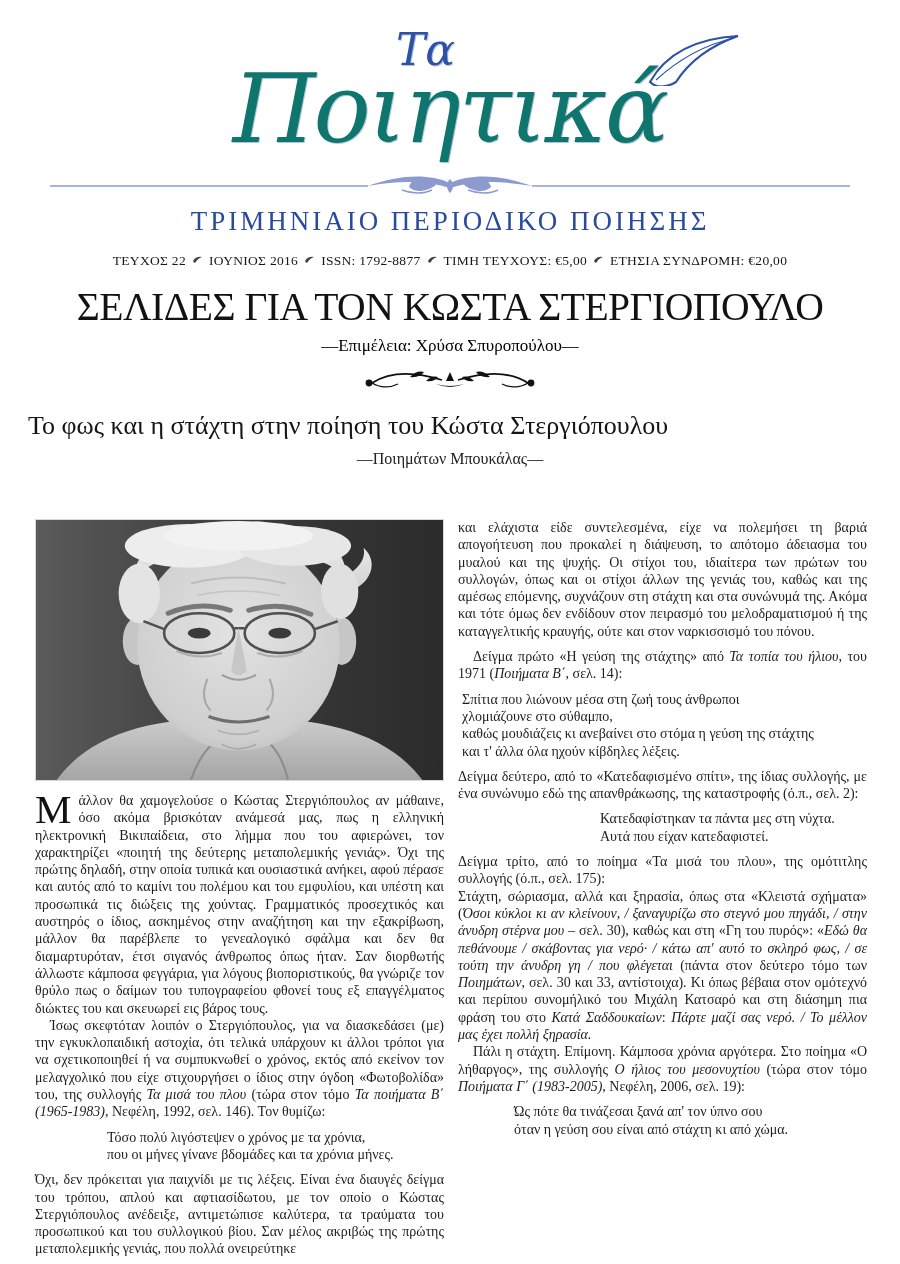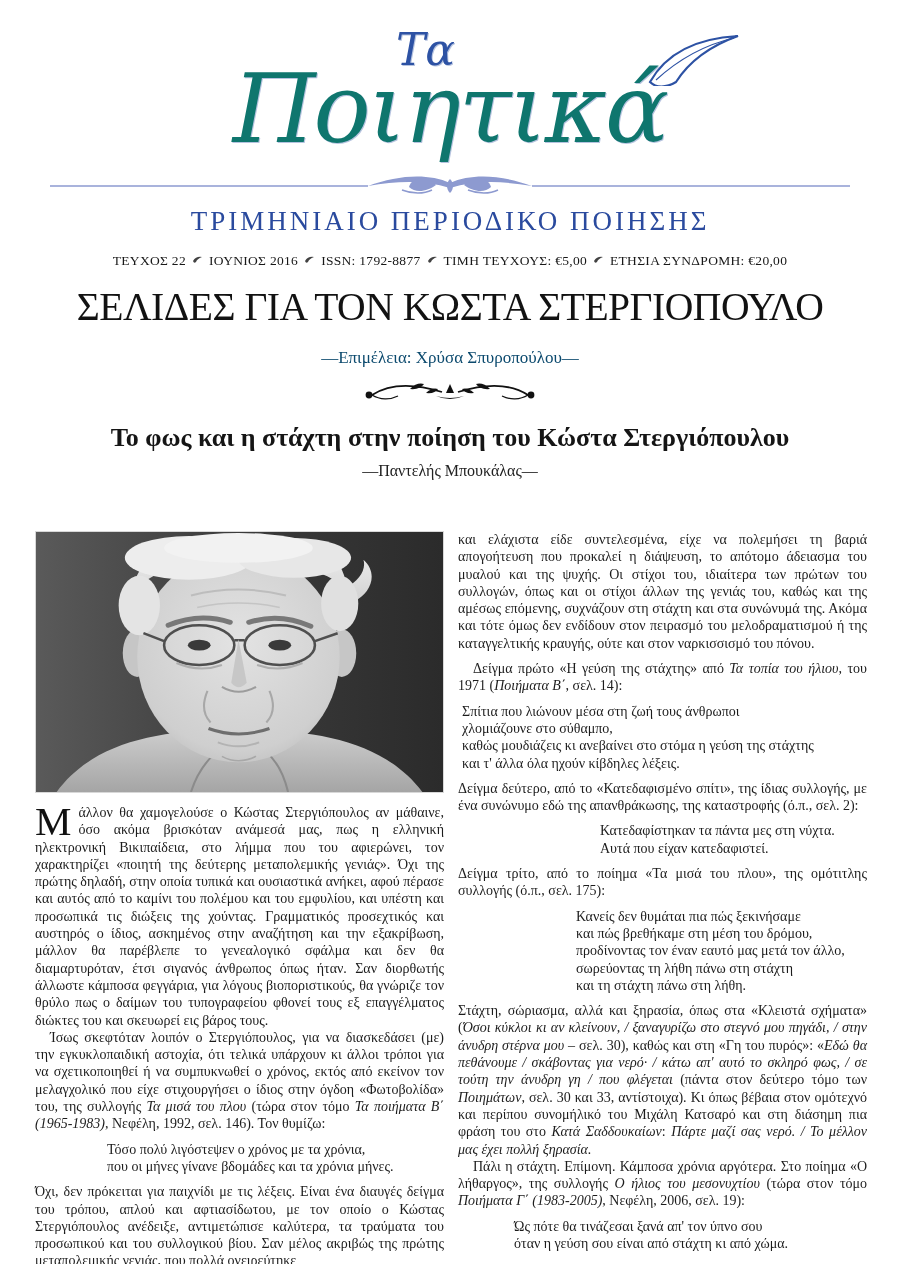--- a/index.html
+++ b/index.html
@@ -28,24 +28,24 @@
   }
   .issue-line{
     margin-top:16px;font-size:13.5px;letter-spacing:.3px;color:#181818;white-space:nowrap;
   }
   .issue-line .sep{display:inline-block;vertical-align:middle;margin:0 6px 2px 6px;opacity:.85;}
   
   .feature-title{
     margin:14px 0 0 0;text-align:center;font-weight:normal;
     font-size:40px;letter-spacing:-.5px;color:#121212;transform:scaleX(.99);transform-origin:center;
   }
-  .feature-editor{margin-top:18px;text-align:center;font-size:17px;color:#0c4a6e;}
+  .feature-editor{margin-top:6px;text-align:center;font-size:17px;color:#000000;}
   .ornament-wrap{margin-top:12px;text-align:center;}
   .article-title{
-    margin:15px 0 0 0;text-align:center;font-weight:bold;font-size:26px;color:#151515;
+    margin:15px 0 0 0;text-align:left;font-weight:normal;font-size:26px;color:#151515;padding-left:28px;
   }
   .article-author{margin-top:9px;text-align:center;font-size:16px;color:#222;}
   
   .columns{
     display:flex;gap:14px;padding:0 33px 0 35px;margin-top:17px;
     font-size:14px;line-height:17.3px;text-align:justify;
   }
   .col{width:410px;margin-top:34px;}
   .col p{margin:0;}
   .col p.indent{text-indent:15px;}
@@ -120,21 +120,21 @@
         <path d="M164,15 C156,20 146,20 138,16" fill="none" stroke="#111" stroke-width="1.2"></path>
         <path d="M46,9 q7,-7 14,-5 q-4,6 -14,5 z" fill="#111"></path>
         <path d="M126,9 q-7,-7 -14,-5 q4,6 14,5 z" fill="#111"></path>
         <path d="M62,13 q6,-6 12,-4 q-3,5 -12,4 z" fill="#111"></path>
         <path d="M110,13 q-6,-6 -12,-4 q3,5 12,4 z" fill="#111"></path>
         <path d="M86,4 l4,9 h-8 z" fill="#111"></path>
         <path d="M72,16 q14,6 28,0 q-14,4 -28,0 z" fill="#111"></path>
       </svg>
     </div>
     <h2 class="article-title">Το φως και η στάχτη στην ποίηση του Κώστα Στεργιόπουλου</h2>
-    <div class="article-author">—Παντελής Μπουκάλας—</div>
+    <div class="article-author">—Ποιημάτων Μπουκάλας—</div>
   </section>
 
   <section class="columns">
 
     <div class="col">
       <figure class="photo">
         <svg viewBox="0 0 394 262" preserveAspectRatio="none">
           <defs>
             <linearGradient id="pbg" x1="0" y1="0" x2="1" y2="0">
               <stop offset="0" stop-color="#5a5a5a"></stop>
@@ -197,25 +197,20 @@
       <p>και ελάχιστα είδε συντελεσμένα, είχε να πολεμήσει τη βαριά απογοήτευση που προκαλεί η διάψευση, το απότομο άδειασμα του μυαλού και της ψυχής. Οι στίχοι του, ιδιαίτερα των πρώτων του συλλογών, όπως και οι στίχοι άλλων της γενιάς του, καθώς και της αμέσως επόμενης, συχνάζουν στη στάχτη και στα συνώνυμά της. Ακόμα και τότε όμως δεν ενδίδουν στον πειρασμό του μελοδραματισμού ή της καταγγελτικής κραυγής, ούτε και στον ναρκισσισμό του πόνου.</p>
       <p class="indent gap-top">Δείγμα πρώτο «Η γεύση της στάχτης» από <i>Τα τοπία του ήλιου</i>, του 1971 (<i>Ποιήματα Β΄</i>, σελ. 14):</p>
       <div class="poem q-right1">Σπίτια που λιώνουν μέσα στη ζωή τους άνθρωποι
 χλομιάζουνε στο σύθαμπο,
 καθώς μουδιάζεις κι ανεβαίνει στο στόμα η γεύση της στάχτης
 και τ' άλλα όλα ηχούν κίβδηλες λέξεις.</div>
       <p>Δείγμα δεύτερο, από το «Κατεδαφισμένο σπίτι», της ίδιας συλλογής, με ένα συνώνυμο εδώ της απανθράκωσης, της καταστροφής (ό.π., σελ. 2):</p>
       <div class="poem q-right2">Κατεδαφίστηκαν τα πάντα μες στη νύχτα.
 Αυτά που είχαν κατεδαφιστεί.</div>
       <p>Δείγμα τρίτο, από το ποίημα «Τα μισά του πλου», της ομότιτλης συλλογής (ό.π., σελ. 175):</p>
-      <div class="poem q-right3">Κανείς δεν θυμάται πια πώς ξεκινήσαμε
-και πώς βρεθήκαμε στη μέση του δρόμου,
-προδίνοντας τον έναν εαυτό μας μετά τον άλλο,
-σωρεύοντας τη λήθη πάνω στη στάχτη
-και τη στάχτη πάνω στη λήθη.</div>
       <p>Στάχτη, σώριασμα, αλλά και ξηρασία, όπως στα «Κλειστά σχήματα» (<i>Όσοι κύκλοι κι αν κλείνουν, / ξαναγυρίζω στο στεγνό μου πηγάδι, / στην άνυδρη στέρνα μου</i> – σελ. 30), καθώς και στη «Γη του πυρός»: «<i>Εδώ θα πεθάνουμε / σκάβοντας για νερό· / κάτω απ' αυτό το σκληρό φως, / σε τούτη την άνυδρη γη / που φλέγεται</i> (πάντα στον δεύτερο τόμο των <i>Ποιημάτων</i>, σελ. 30 και 33, αντίστοιχα). Κι όπως βέβαια στον ομότεχνό και περίπου συνομήλικό του Μιχάλη Κατσαρό και στη διάσημη πια φράση του στο <i>Κατά Σαδδουκαίων</i>: <i>Πάρτε μαζί σας νερό. / Το μέλλον μας έχει πολλή ξηρασία.</i></p>
       <p class="indent">Πάλι η στάχτη. Επίμονη. Κάμποσα χρόνια αργότερα. Στο ποίημα «Ο λήθαργος», της συλλογής <i>Ο ήλιος του μεσονυχτίου</i> (τώρα στον τόμο <i>Ποιήματα Γ΄ (1983-2005)</i>, Νεφέλη, 2006, σελ. 19):</p>
       <div class="poem q-right4">Ώς πότε θα τινάζεσαι ξανά απ' τον ύπνο σου
 όταν η γεύση σου είναι από στάχτη κι από χώμα.</div>
     </div>
 
   </section>
 </div>
 
 </body></html>

